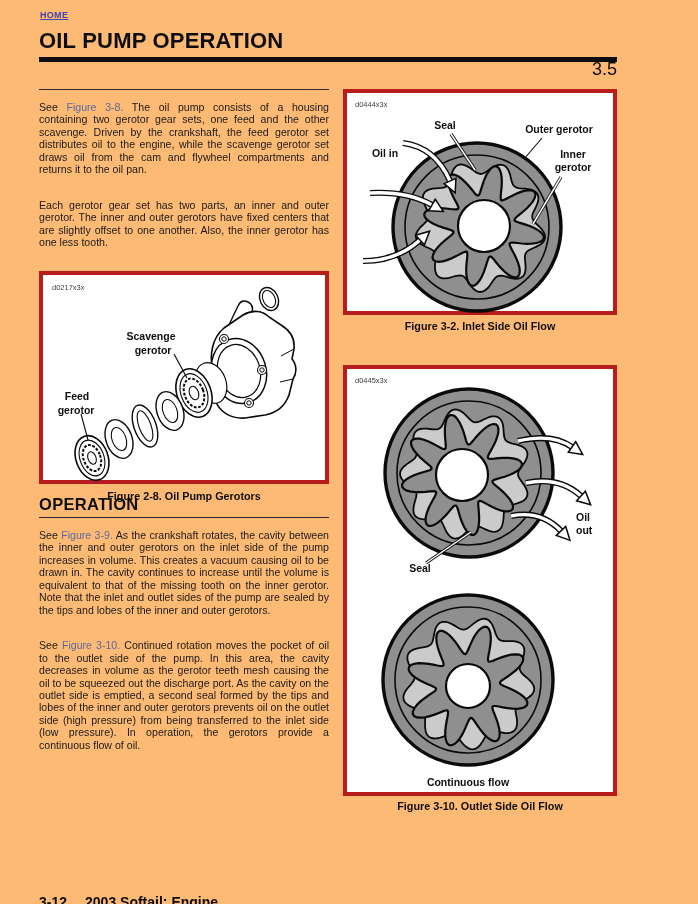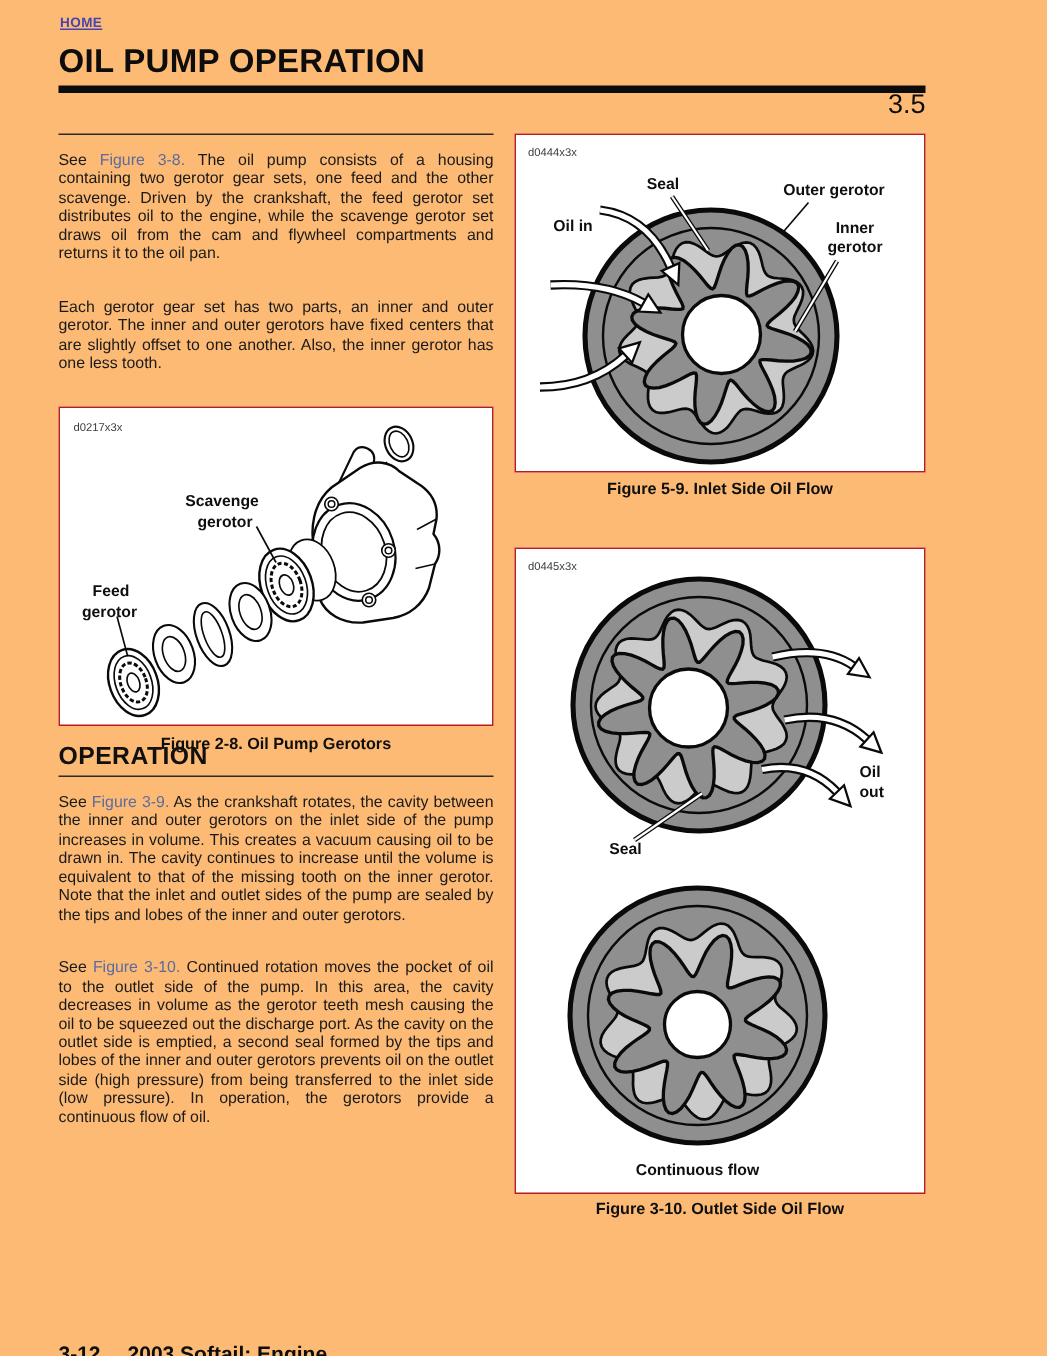--- a/index.html
+++ b/index.html
@@ -17,21 +17,21 @@
   .col-left{position:absolute;left:39px;top:84px;width:290px;height:770px;}
   .col-right{position:absolute;left:343px;top:89px;width:274px;height:770px;}
   .ablock{position:absolute;left:0;width:290px;}
 
   h2.sec{font-size:16.5px;font-weight:bold;margin:0;line-height:16px;color:#101010;letter-spacing:.3px;}
   .headrule{height:0;border:none;border-top:1.4px solid #2b2b2b;margin:5px 0 0 0;}
   p.body-p{font-size:10.6px;line-height:12.45px;text-align:justify;margin:11px 0 0 0;color:#1a1a1a;}
   p.body-p.second{margin-top:23px;}
   .figlink{color:var(--link-fig,#5c6b9e);text-decoration:none;cursor:pointer;}
 
-  .figbox{border:1px solid #b91c1c;background:#fff;box-sizing:border-box;}
+  .figbox{border:4px solid #b91c1c;background:#fff;box-sizing:border-box;}
   .caption{font-size:10.8px;font-weight:bold;text-align:center;color:#0f0f0f;}
 
   
   #box39{position:absolute;top:0;left:0;width:274px;height:226px;}
   #cap39{position:absolute;top:231px;left:0;width:274px;}
   #box310{position:absolute;top:276px;left:0;width:274px;height:431px;}
   #cap310{position:absolute;top:711px;left:0;width:274px;}
 
   
   #gen-block{top:0;}
@@ -163,21 +163,21 @@
           </g>
         <line x1="195" y1="45" x2="177" y2="66" stroke="#0a0a0a" stroke-width="1.1"></line>
         <text class="pcode" x="8" y="14">d0444x3x</text>
         <text class="dlabel" x="98" y="36" text-anchor="middle">Seal</text>
         <text class="dlabel" x="212" y="40" text-anchor="middle">Outer gerotor</text>
         <text class="dlabel" x="38" y="64" text-anchor="middle">Oil in</text>
         <text class="dlabel" x="226" y="65" text-anchor="middle">Inner</text>
         <text class="dlabel" x="226" y="78" text-anchor="middle">gerotor</text>
       </svg>
     </div>
-    <div class="caption" id="cap39">Figure 5-9. Inlet Side Oil Flow</div>
+    <div class="caption" id="cap39">Figure 3-2. Inlet Side Oil Flow</div>
 
     <div class="figbox" id="box310">
       <svg id="svg310" width="272" height="429" viewBox="0 0 272 429">
         <g id="g310">
             <circle cx="122" cy="104" r="84" fill="#8f8f8f" stroke="#0a0a0a" stroke-width="3.4"></circle>
             <circle cx="122" cy="104" r="72" fill="none" stroke="#0a0a0a" stroke-width="1.6"></circle>
             <path d="M171.0,105.0L171.3,107.1L172.4,109.2L173.9,111.6L175.7,114.1L177.6,116.7L179.1,119.6L180.2,122.4L180.5,125.1L179.9,127.7L178.6,129.9L176.4,131.7L173.7,133.1L170.7,134.2L167.6,135.1L164.6,135.8L162.0,136.6L159.9,137.7L158.4,139.1L157.5,141.0L156.9,143.4L156.7,146.3L156.5,149.4L156.1,152.7L155.4,155.8L154.3,158.5L152.6,160.7L150.5,162.1L147.9,162.8L145.1,162.6L142.0,161.9L139.0,160.6L136.1,159.3L133.4,158.0L131.0,157.0L128.8,156.6L126.7,156.9L124.8,157.9L122.8,159.6L120.7,161.7L118.5,163.9L116.1,166.2L113.5,168.0L110.9,169.2L108.3,169.6L105.7,169.1L103.4,167.8L101.4,165.7L99.6,163.1L98.1,160.2L96.9,157.3L95.6,154.6L94.3,152.4L92.8,150.9L91.0,149.9L88.7,149.5L86.1,149.6L83.1,149.9L79.9,150.2L76.6,150.3L73.6,149.9L70.9,149.0L68.7,147.5L67.2,145.4L66.5,142.8L66.4,139.8L66.9,136.6L67.6,133.5L68.5,130.5L69.2,127.7L69.5,125.3L69.2,123.2L68.3,121.3L66.7,119.6L64.5,118.0L61.9,116.3L59.3,114.4L56.8,112.3L54.8,110.0L53.5,107.6L53.0,105.0L53.4,102.4L54.7,100.0L56.7,97.7L59.2,95.6L61.8,93.7L64.4,92.0L66.6,90.4L68.3,88.7L69.2,86.8L69.6,84.7L69.3,82.3L68.6,79.6L67.7,76.6L66.9,73.4L66.5,70.2L66.5,67.2L67.3,64.6L68.7,62.5L70.8,60.9L73.5,60.0L76.6,59.6L79.8,59.7L83.0,60.0L86.0,60.3L88.7,60.4L91.0,60.1L92.8,59.2L94.4,57.6L95.7,55.5L96.9,52.8L98.2,49.9L99.7,47.0L101.4,44.4L103.4,42.3L105.7,40.9L108.3,40.4L110.9,40.8L113.5,41.9L116.1,43.7L118.5,45.9L120.7,48.2L122.8,50.3L124.8,52.0L126.7,53.1L128.8,53.4L131.0,53.0L133.4,52.1L136.1,50.8L139.0,49.5L142.0,48.2L145.0,47.4L147.9,47.3L150.5,47.9L152.6,49.3L154.3,51.4L155.5,54.1L156.2,57.2L156.5,60.5L156.7,63.6L157.0,66.5L157.5,68.9L158.4,70.9L159.9,72.4L162.0,73.4L164.5,74.3L167.5,75.0L170.6,75.8L173.7,76.9L176.4,78.3L178.5,80.1L179.9,82.3L180.5,84.9L180.2,87.6L179.2,90.4L177.7,93.2L175.8,95.9L174.0,98.4L172.4,100.8L171.4,102.9L171.0,105.0Z" fill="#cbcbcb" stroke="#0a0a0a" stroke-width="1.8"></path>
             <path d="M162.3,106.0L157.6,107.7L153.2,109.0L149.4,110.1L146.8,111.0L145.5,112.1L145.5,113.3L146.9,115.0L149.4,117.2L152.7,119.9L156.3,123.1L159.8,126.7L162.9,130.4L165.0,134.0L166.0,137.2L165.7,139.9L164.0,141.6L161.2,142.4L157.5,142.3L153.1,141.2L148.5,139.5L143.9,137.3L139.9,135.1L136.5,133.2L133.9,132.0L132.3,131.8L131.4,132.8L131.2,134.9L131.4,138.2L131.8,142.4L132.1,147.3L132.1,152.3L131.6,157.1L130.6,161.2L129.0,164.2L126.9,165.8L124.5,165.9L121.9,164.5L119.4,161.7L117.0,157.8L115.0,153.3L113.3,148.6L112.0,144.2L110.9,140.4L110.0,137.8L108.9,136.5L107.7,136.5L106.0,137.9L103.8,140.4L101.1,143.7L97.9,147.3L94.3,150.8L90.6,153.9L87.0,156.0L83.8,157.0L81.1,156.7L79.4,155.0L78.6,152.2L78.7,148.5L79.8,144.1L81.5,139.5L83.7,134.9L85.9,130.9L87.8,127.5L89.0,124.9L89.2,123.3L88.2,122.4L86.1,122.2L82.8,122.4L78.6,122.8L73.7,123.1L68.7,123.1L63.9,122.6L59.8,121.6L56.8,120.0L55.2,117.9L55.1,115.5L56.5,112.9L59.3,110.4L63.2,108.0L67.7,106.0L72.4,104.3L76.8,103.0L80.6,101.9L83.2,101.0L84.5,99.9L84.5,98.7L83.1,97.0L80.6,94.8L77.3,92.1L73.7,88.9L70.2,85.3L67.1,81.6L65.0,78.0L64.0,74.8L64.3,72.1L66.0,70.4L68.8,69.6L72.5,69.7L76.9,70.8L81.5,72.5L86.1,74.7L90.1,76.9L93.5,78.8L96.1,80.0L97.7,80.2L98.6,79.2L98.8,77.1L98.6,73.8L98.2,69.6L97.9,64.7L97.9,59.7L98.4,54.9L99.4,50.8L101.0,47.8L103.1,46.2L105.5,46.1L108.1,47.5L110.6,50.3L113.0,54.2L115.0,58.7L116.7,63.4L118.0,67.8L119.1,71.6L120.0,74.2L121.1,75.5L122.3,75.5L124.0,74.1L126.2,71.6L128.9,68.3L132.1,64.7L135.7,61.2L139.4,58.1L143.0,56.0L146.2,55.0L148.9,55.3L150.6,57.0L151.4,59.8L151.3,63.5L150.2,67.9L148.5,72.5L146.3,77.1L144.1,81.1L142.2,84.5L141.0,87.1L140.8,88.7L141.8,89.6L143.9,89.8L147.2,89.6L151.4,89.2L156.3,88.9L161.3,88.9L166.1,89.4L170.2,90.4L173.2,92.0L174.8,94.1L174.9,96.5L173.5,99.1L170.7,101.6L166.8,104.0L162.3,106.0Z" fill="#8f8f8f" stroke="#0a0a0a" stroke-width="2.2"></path>
             <circle cx="115" cy="106" r="26" fill="#fff" stroke="#0a0a0a" stroke-width="2.2"></circle>
             <circle cx="121" cy="311" r="85" fill="#8f8f8f" stroke="#0a0a0a" stroke-width="3.4"></circle>

